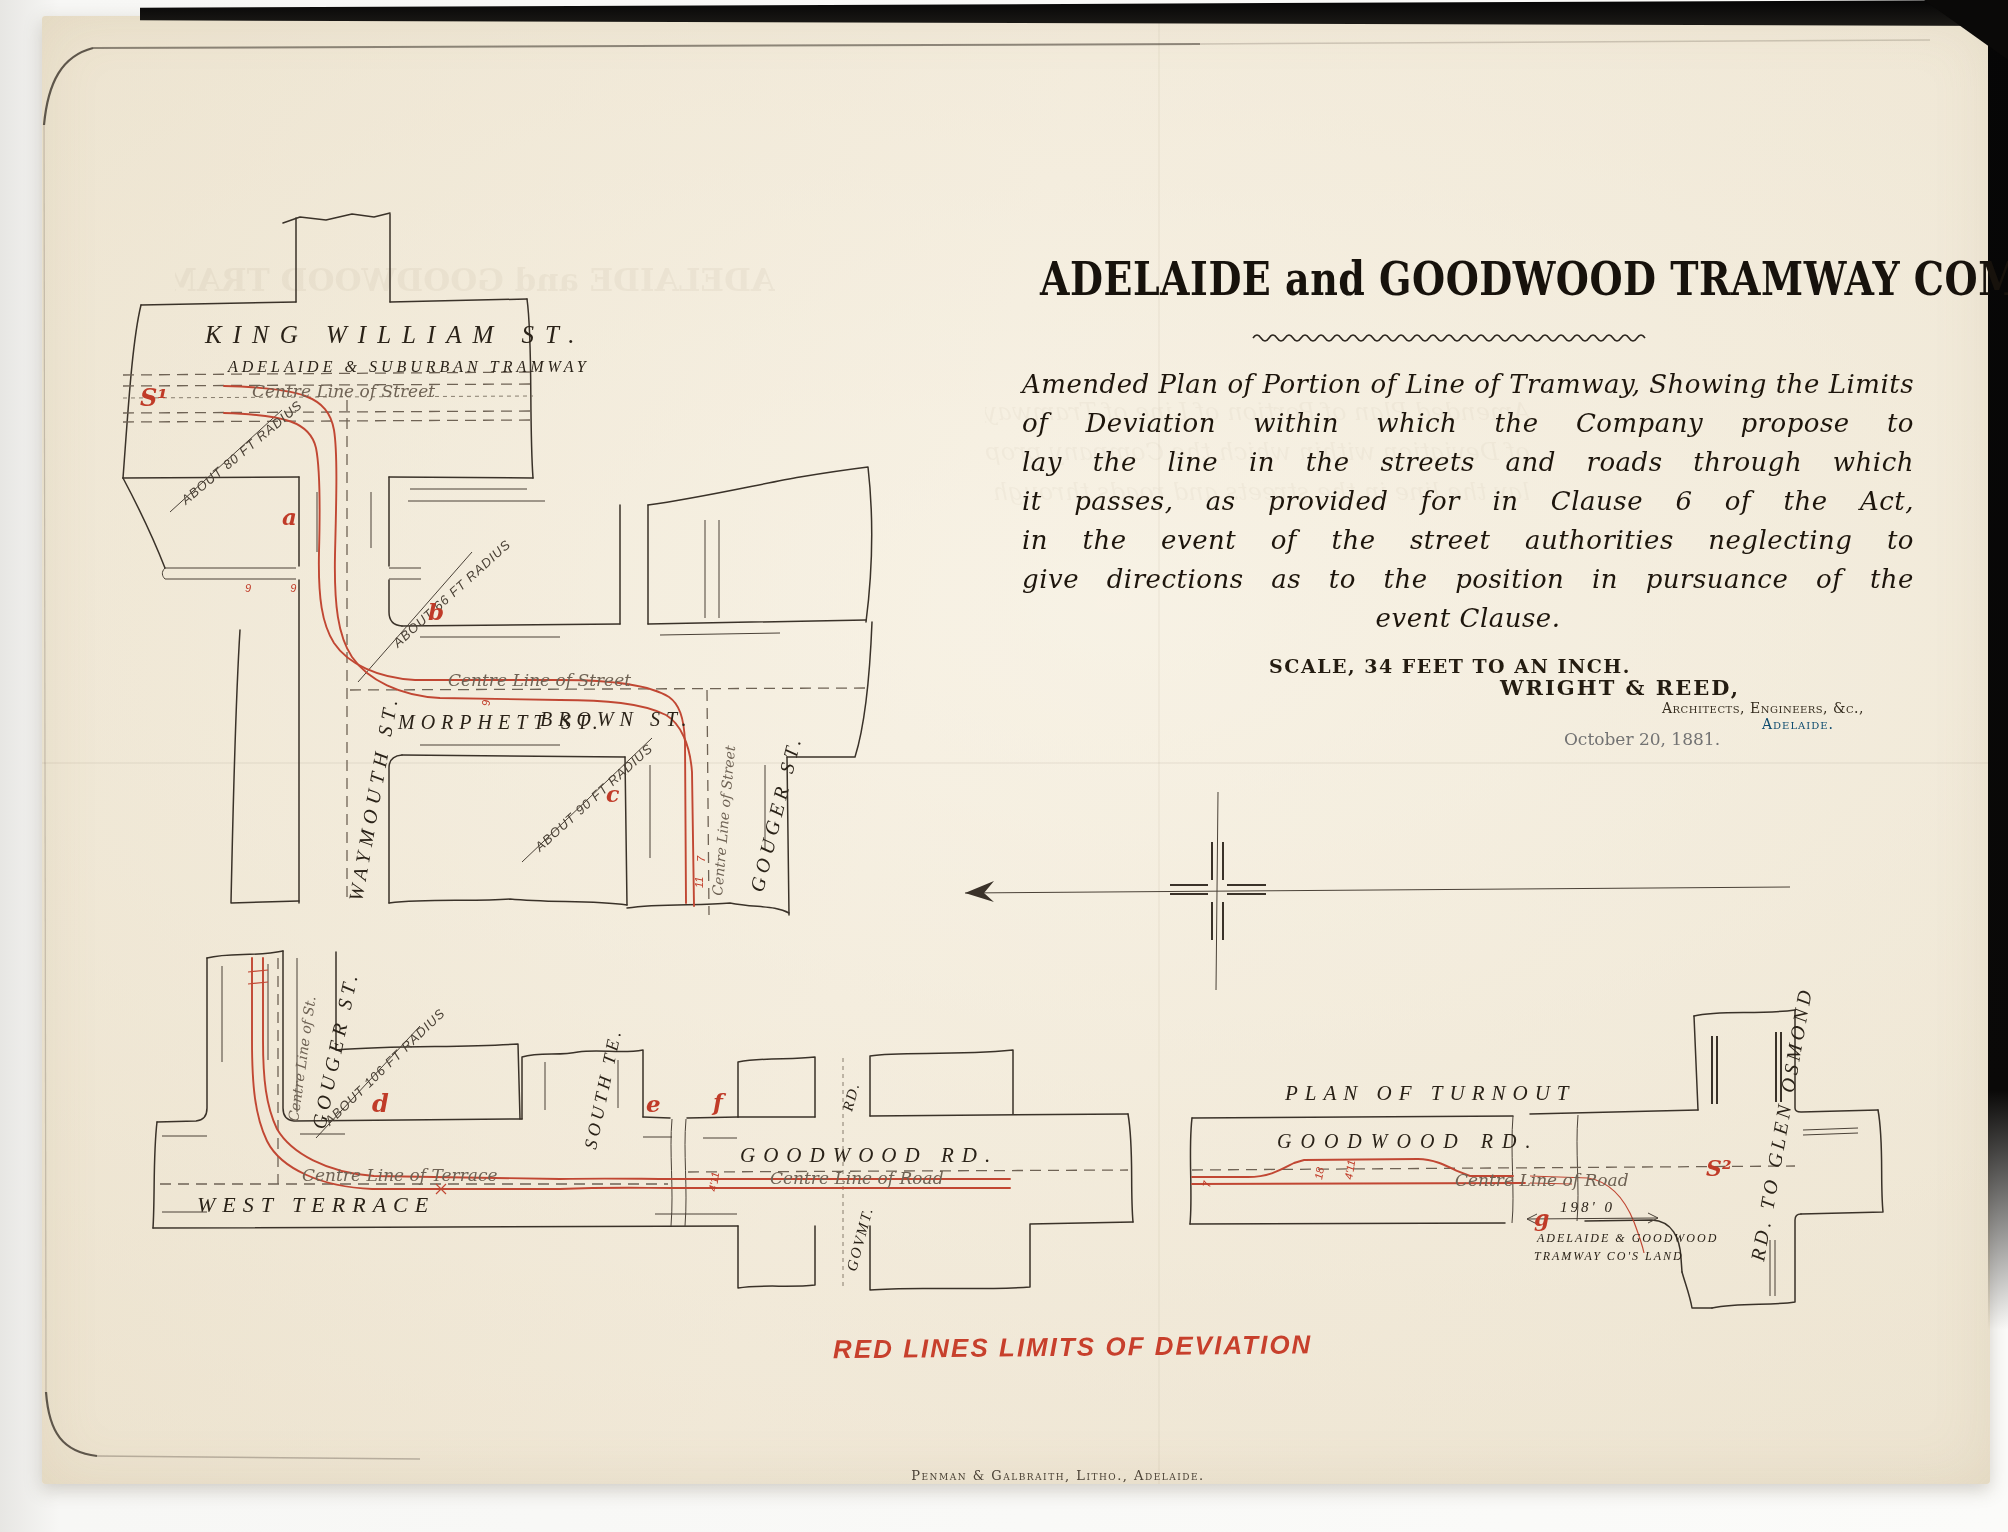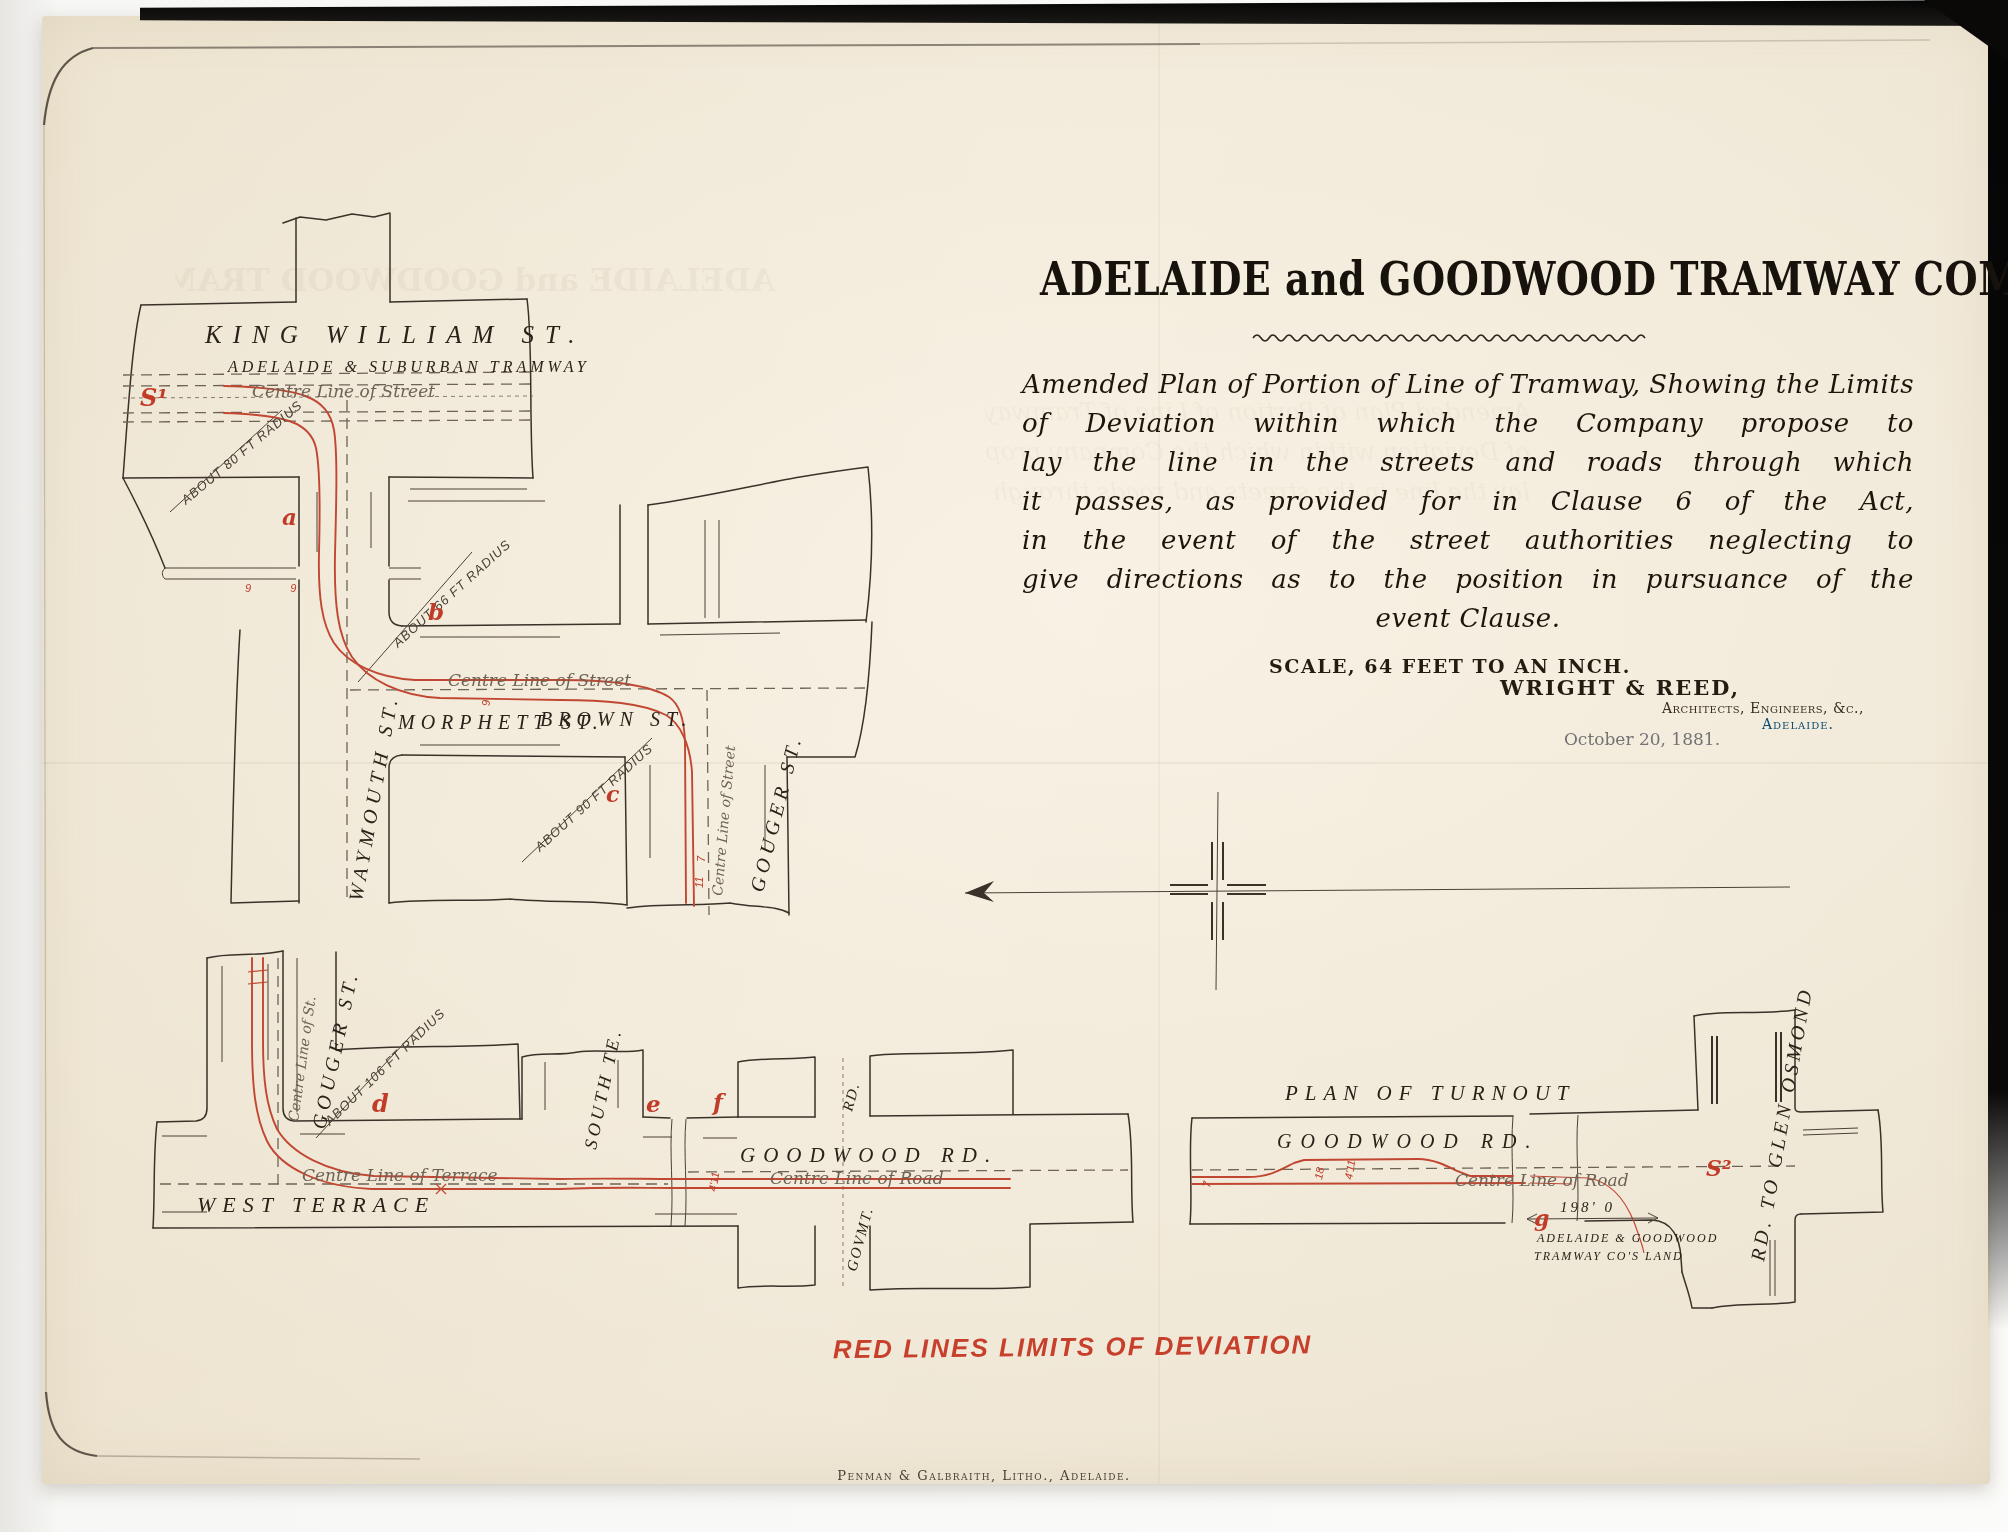--- a/index.html
+++ b/index.html
@@ -41,21 +41,21 @@
         font-family:"DejaVu Serif",serif;font-weight:bold;font-size:21px;letter-spacing:2px;}
   .firm-role{position:absolute;left:1628px;top:700px;width:270px;text-align:center;color:#352c1e;
              font-family:"DejaVu Serif",serif;font-variant:small-caps;font-size:14px;letter-spacing:.5px;}
   .firm-city{position:absolute;left:1718px;top:716px;width:160px;text-align:center;color:#0c4a6e;
              font-family:"DejaVu Serif",serif;font-variant:small-caps;font-size:14px;letter-spacing:1px;}
   .date{position:absolute;left:1552px;top:729px;width:180px;text-align:center;color:#737373;
         font-family:"DejaVu Serif",serif;font-size:17px;}
   .red-note{position:absolute;left:833px;top:1332px;width:440px;color:#c7402c;white-space:nowrap;
             font-family:"Liberation Sans",sans-serif;font-style:italic;font-weight:bold;font-size:26px;
             letter-spacing:2px;transform:rotate(-.6deg);text-shadow:0 0 1px rgba(255,250,240,.8);}
-  .imprint{position:absolute;left:784px;top:1468px;width:400px;text-align:center;color:#4a4135;
+  .imprint{position:absolute;left:858px;top:1468px;width:400px;text-align:center;color:#4a4135;
            font-family:"DejaVu Serif",serif;font-variant:small-caps;font-size:13px;letter-spacing:1.5px;}
   
   svg#plans{position:absolute;left:0;top:0;}
   .ink{stroke:#3a3229;stroke-width:1.5;fill:none;stroke-linecap:round;stroke-linejoin:round;}
   .ink-thin{stroke:#4a4137;stroke-width:1;fill:none;}
   .kerb{stroke:#3a3229;stroke-width:2;fill:none;}
   .frame{stroke:#3b332a;fill:none;}
   .dash{stroke:#6f6355;stroke-width:1.3;fill:none;stroke-dasharray:11 7;}
   .dashf{stroke:#7b7061;stroke-width:.9;fill:none;stroke-dasharray:4 4;}
   .red{stroke:#c14733;stroke-width:1.9;fill:none;stroke-linecap:round;}
@@ -88,21 +88,21 @@
   <div class="title"><span>ADELAIDE and GOODWOOD TRAMWAY COMPANY.</span></div>
   <div class="para">
     <div class="ln">Amended Plan of Portion of Line of Tramway, Showing the Limits</div>
     <div class="ln">of Deviation within which the Company propose to</div>
     <div class="ln">lay the line in the streets and roads through which</div>
     <div class="ln">it passes, as provided for in Clause 6 of the Act,</div>
     <div class="ln">in the event of the street authorities neglecting to</div>
     <div class="ln">give directions as to the position in pursuance of the</div>
     <div class="ln center">event Clause.</div>
   </div>
-  <div class="scale">SCALE, 64 FEET TO AN INCH.</div>
+  <div class="scale">SCALE, 34 FEET TO AN INCH.</div>
   <div class="firm">WRIGHT &amp; REED,</div>
   <div class="firm-role">Architects, Engineers, &amp;c.,</div>
   <div class="firm-city">Adelaide.</div>
   <div class="date">October 20, 1881.</div>
 
   <div class="red-note">RED LINES LIMITS OF DEVIATION</div>
   <div class="imprint">Penman &amp; Galbraith, Litho., Adelaide.</div>
 
   <svg id="plans" width="2008" height="1532" viewBox="0 0 2008 1532">
 

